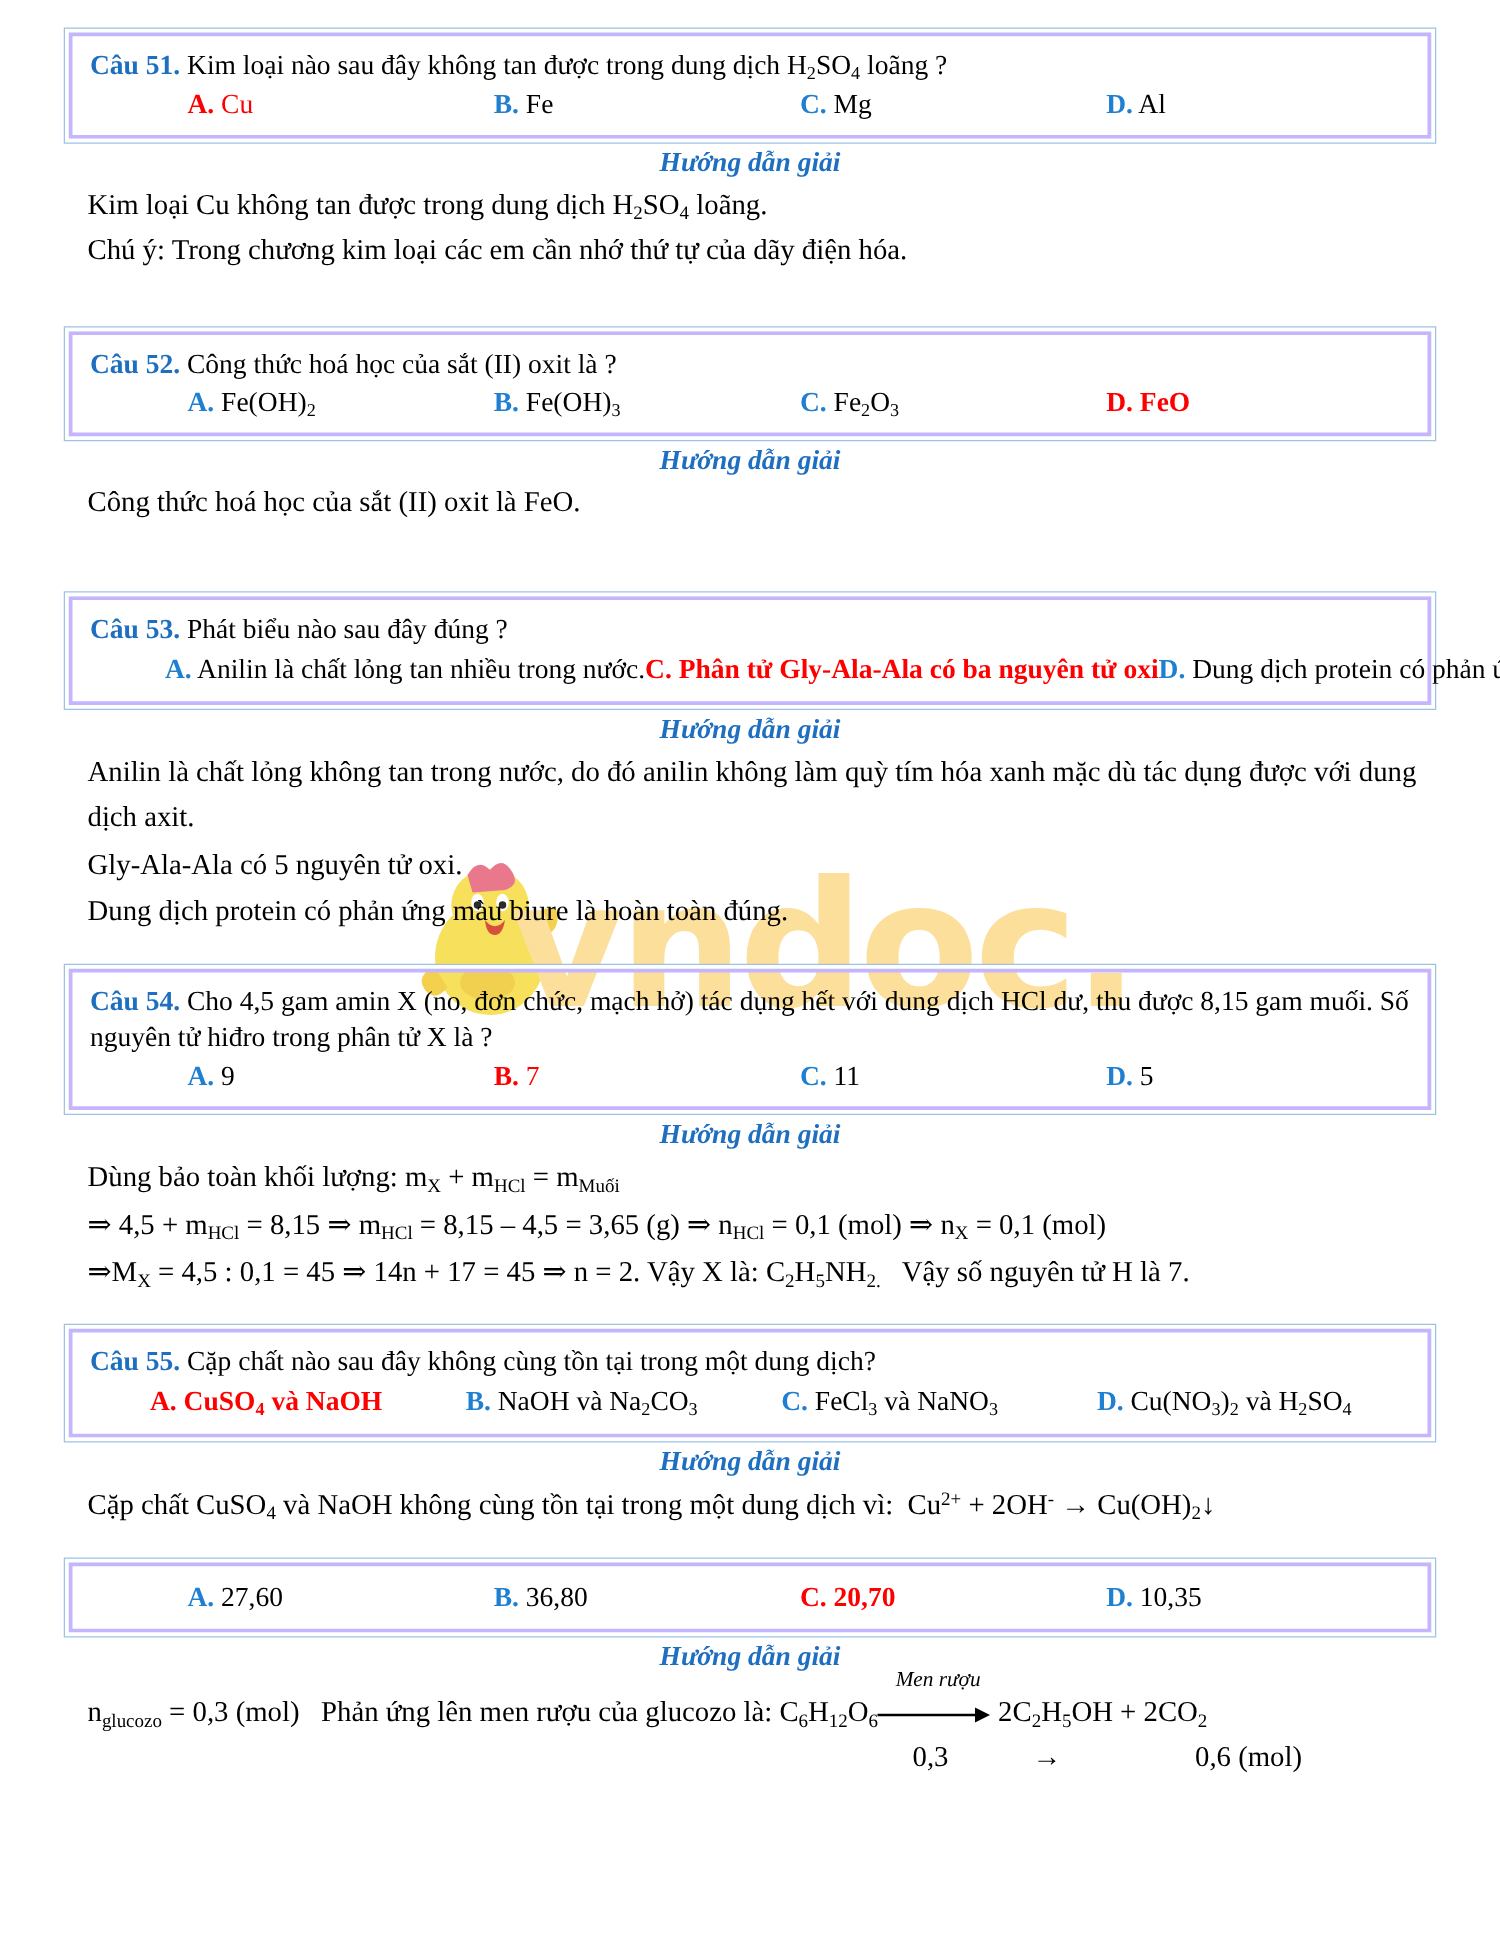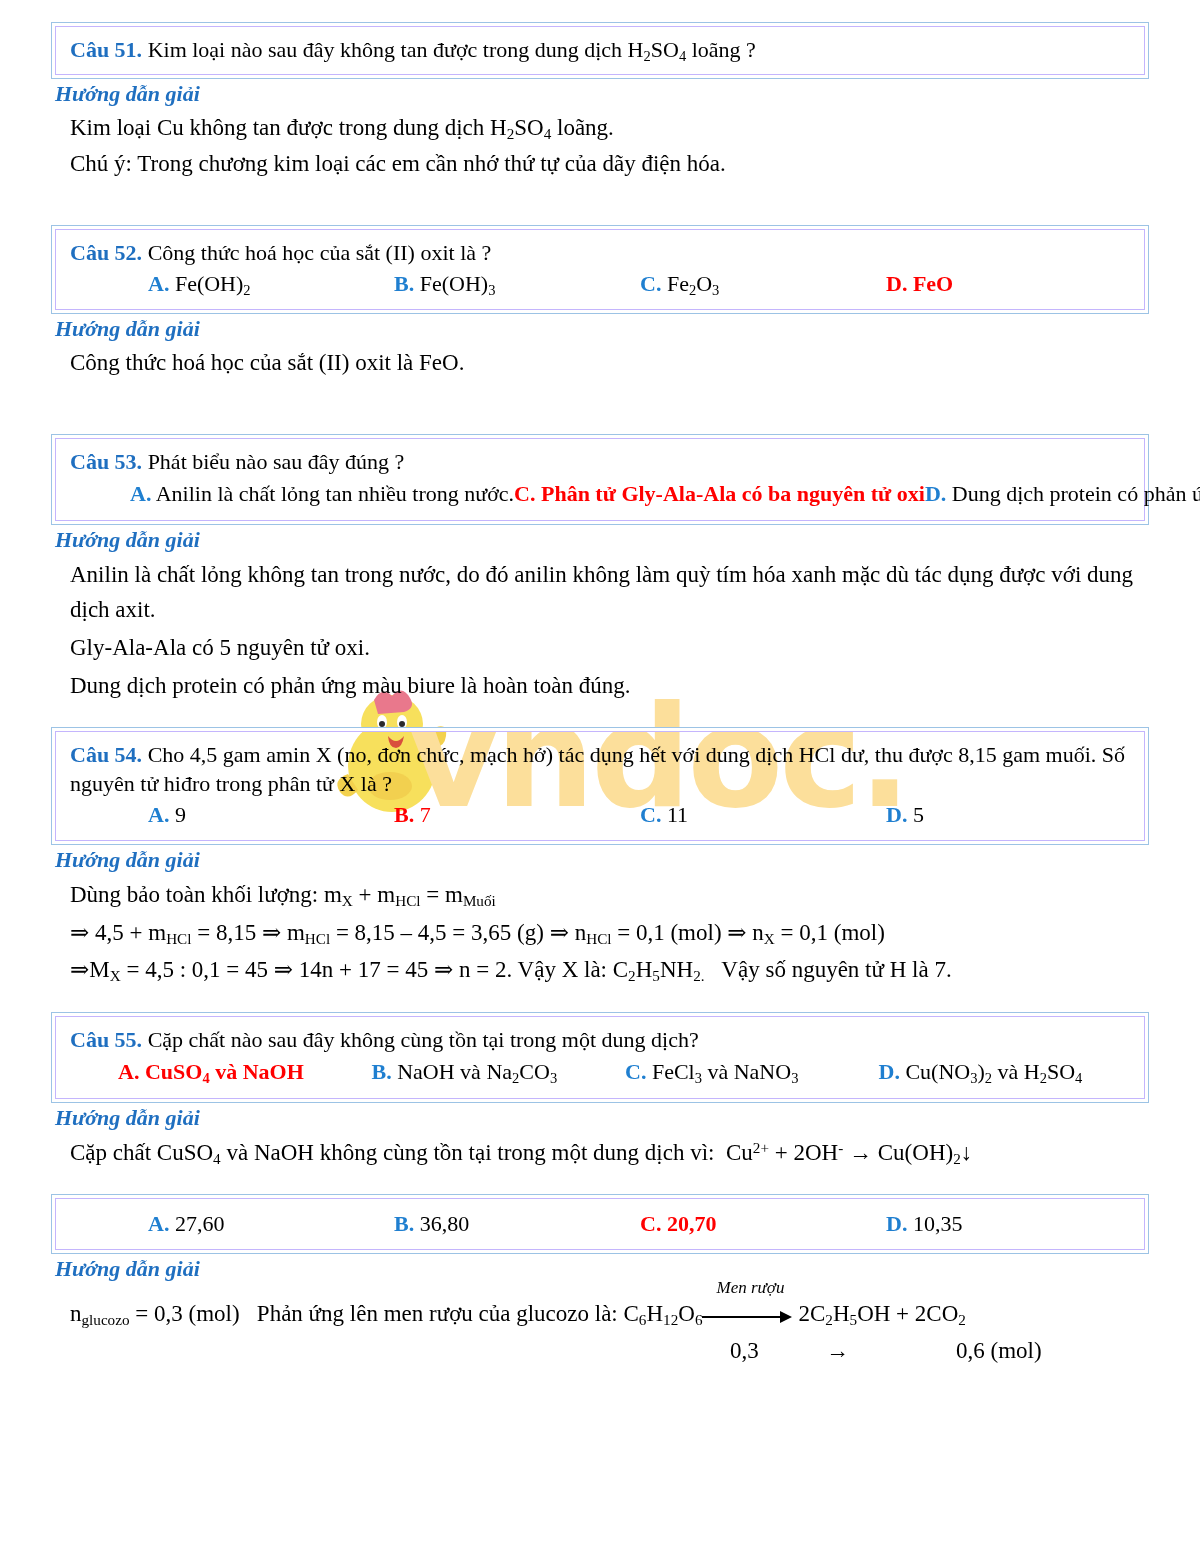--- a/index.html
+++ b/index.html
@@ -51,21 +51,21 @@
     position: absolute;
     left: 0px;
     top: 18px;
     width: 130px;
     height: 140px;
   }
 
   
   .qbox {
     position: relative;
-    border: 1px solid #c4b5fd;
+    border: 3px solid #c4b5fd;
     outline: 3px solid #ffffff;
     box-shadow: 0 0 0 4px #9cc3e5;
     background: transparent;
     padding: 8px 12px 10px 14px;
     z-index: 2;
   }
   .qbox-inner { position: relative; z-index: 2; }
 
   .qline {
     font-size: 22px;
@@ -100,21 +100,21 @@
   .opt { white-space: nowrap; }
   .olet { font-weight: bold; color: #1f7fd0; }
   .opt.correct, .opt.correct .olet { color: #ff0000; }
   .opt.correct { font-weight: normal; }
   .opt.correct .olet { font-weight: bold; }
   .opt.correct-bold { color: #ff0000; font-weight: bold; }
   .opt.correct-bold .olet { color: #ff0000; font-weight: bold; }
 
   
   .sol-head {
-    text-align: left;
+    text-align: center;
     color: #1f6fc0;
     font-weight: bold;
     font-style: italic;
     font-size: 22px;
     margin: 6px 0 4px 0;
     position: relative;
     z-index: 2;
   }
 
   .sol {
@@ -196,20 +196,26 @@
     </svg>
     <div class="wm-text"><span>vndoc</span><span class="wm-dot">.</span></div>
   </div>
 
   <div class="qbox">
     <div class="qbox-inner">
       <div class="qline">
         <span class="qnum">Câu 51.</span>
         Kim loại nào sau đây không tan được trong dung dịch H<sub>2</sub>SO<sub>4</sub> loãng ?
       </div>
+      <div class="opts4">
+        <div class="opt correct"><span class="olet">A.</span> <span>Cu</span></div>
+        <div class="opt"><span class="olet">B.</span> <span>Fe</span></div>
+        <div class="opt"><span class="olet">C.</span> <span>Mg</span></div>
+        <div class="opt"><span class="olet">D.</span> <span>Al</span></div>
+      </div>
     </div>
   </div>
 
   <div class="sol-head">Hướng dẫn giải</div>
 
   <div class="sol">
     <p>Kim loại Cu không tan được trong dung dịch H<sub>2</sub>SO<sub>4</sub> loãng.</p>
     <p>Chú ý: Trong chương kim loại các em cần nhớ thứ tự của dãy điện hóa.</p>
   </div>
 

